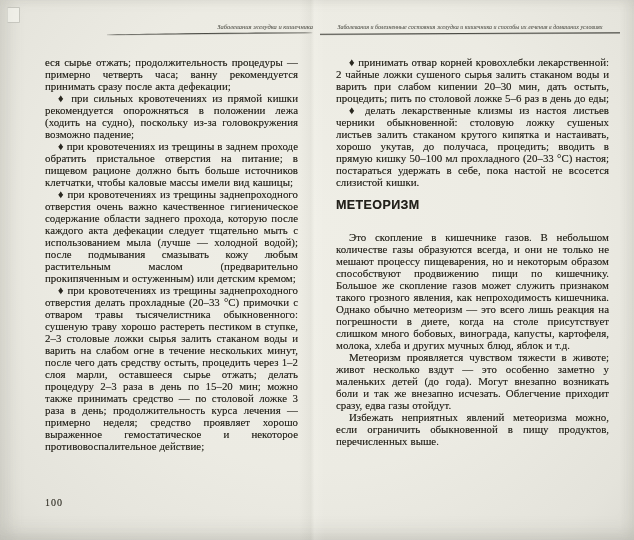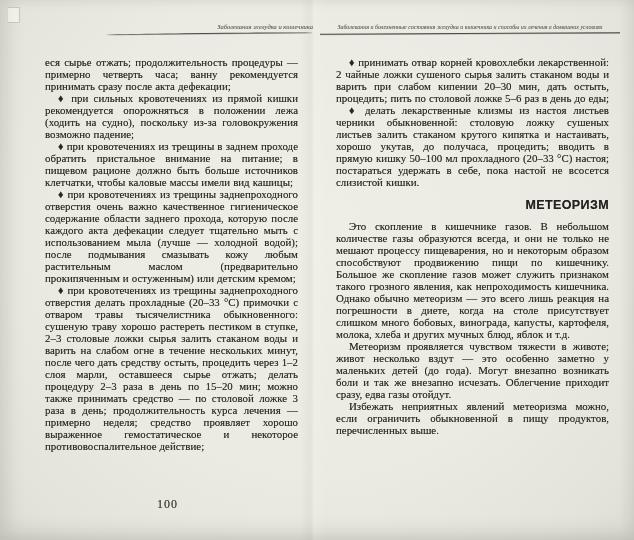--- a/index.html
+++ b/index.html
@@ -55,33 +55,33 @@
     text-shadow: 0 0 0.4px rgba(42,40,32,0.55);
     word-spacing: 0.3px;
     hyphens: auto;
   }
   .body-left  { left: 45px;  width: 253px; }
   .body-right { left: 336px; width: 273px; }
   .page-body p { margin: 0; text-indent: 13px; }
   .page-body p.noindent { text-indent: 0; }
 
   .sec-heading {
-    text-align: right;
+    text-align: left;
     font-family: "Liberation Sans", sans-serif;
     font-weight: bold;
     font-size: 12.5px; line-height: 14px;
     letter-spacing: 0.4px;
     color: #23211b;
-    margin: 10px 0 8px 0;
+    margin: 10px 0 19px 0;
   }
 
   .pagenum {
     position: absolute; top: 497px;
-    font-size: 12px; letter-spacing: 1px;
-    color: #3b392f; text-align: center;
+    font-size: 10px; letter-spacing: 1px;
+    color: #3b392f; text-align: left;
     text-shadow: 0 0 0.4px rgba(59,57,47,0.5);
   }
   .pagenum-left  { left: 45px;  width: 245px; }
   .pagenum-right { left: 325px; width: 265px; }
 </style>
 </head>
 <body>
 
 <div class="scan">
   <div class="corner-mark"></div>
@@ -93,21 +93,21 @@
   </div>
 
   <div class="running-head head-right">
     <div class="head-text">Заболевания и болезненные состояния желудка и кишечника и способы их лечения в домашних условиях</div>
     <div class="head-rule"></div>
   </div>
 
   <div class="page-body body-left">
     <p class="noindent">еся сырье отжать; продолжительность процедуры — примерно четверть часа; ванну рекомендуется принимать сразу после акта дефекации;</p>
     <p>♦ при сильных кровотечениях из прямой кишки рекомендуется опорожняться в положении лежа (ходить на судно), поскольку из-за головокружения возможно падение;</p>
-    <p>♦ при кровотечениях из трещины в заднем проходе обратить пристальное внимание на питание; в пищевом рационе должно быть больше источников клетчатки, чтобы каловые массы имели вид кашицы;</p>
+    <p>♦ при кровотечениях из трещины в заднем проходе обратить пристальное отверстия на питание; в пищевом рационе должно быть больше источников клетчатки, чтобы каловые массы имели вид кашицы;</p>
     <p>♦ при кровотечениях из трещины заднепроходного отверстия очень важно качественное гигиеническое содержание области заднего прохода, которую после каждого акта дефекации следует тщательно мыть с использованием мыла (лучше — холодной водой); после подмывания смазывать кожу любым растительным маслом (предварительно прокипяченным и остуженным) или детским кремом;</p>
     <p>♦ при кровотечениях из трещины заднепроходного отверстия делать прохладные (20–33 °С) примочки с отваром травы тысячелистника обыкновенного: сушеную траву хорошо растереть пестиком в ступке, 2–3 столовые ложки сырья залить стаканом воды и варить на слабом огне в течение нескольких минут, после чего дать средству остыть, процедить через 1–2 слоя марли, оставшееся сырье отжать; делать процедуру 2–3 раза в день по 15–20 мин; можно также принимать средство — по столовой ложке 3 раза в день; продолжительность курса лечения — примерно неделя; средство проявляет хорошо выраженное гемостатическое и некоторое противовоспалительное действие;</p>
   </div>
 
   <div class="page-body body-right">
     <p>♦ принимать отвар корней кровохлебки лекарственной: 2 чайные ложки сушеного сырья залить стаканом воды и варить при слабом кипении 20–30 мин, дать остыть, процедить; пить по столовой ложке 5–6 раз в день до еды;</p>
     <p>♦ делать лекарственные клизмы из настоя листьев черники обыкновенной: столовую ложку сушеных листьев залить стаканом крутого кипятка и настаивать, хорошо укутав, до получаса, процедить; вводить в прямую кишку 50–100 мл прохладного (20–33 °С) настоя; постараться удержать в себе, пока настой не всосется слизистой кишки.</p>
     <div class="sec-heading">МЕТЕОРИЗМ</div>
     <p>Это скопление в кишечнике газов. В небольшом количестве газы образуются всегда, и они не только не мешают процессу пищеварения, но и некоторым образом способствуют продвижению пищи по кишечнику. Большое же скопление газов может служить признаком такого грозного явления, как непроходимость кишечника. Однако обычно метеоризм — это всего лишь реакция на погрешности в диете, когда на столе присутствует слишком много бобовых, винограда, капусты, картофеля, молока, хлеба и других мучных блюд, яблок и т.д.</p>
     <p>Метеоризм проявляется чувством тяжести в животе; живот несколько вздут — это особенно заметно у маленьких детей (до года). Могут внезапно возникать боли и так же внезапно исчезать. Облегчение приходит сразу, едва газы отойдут.</p>

